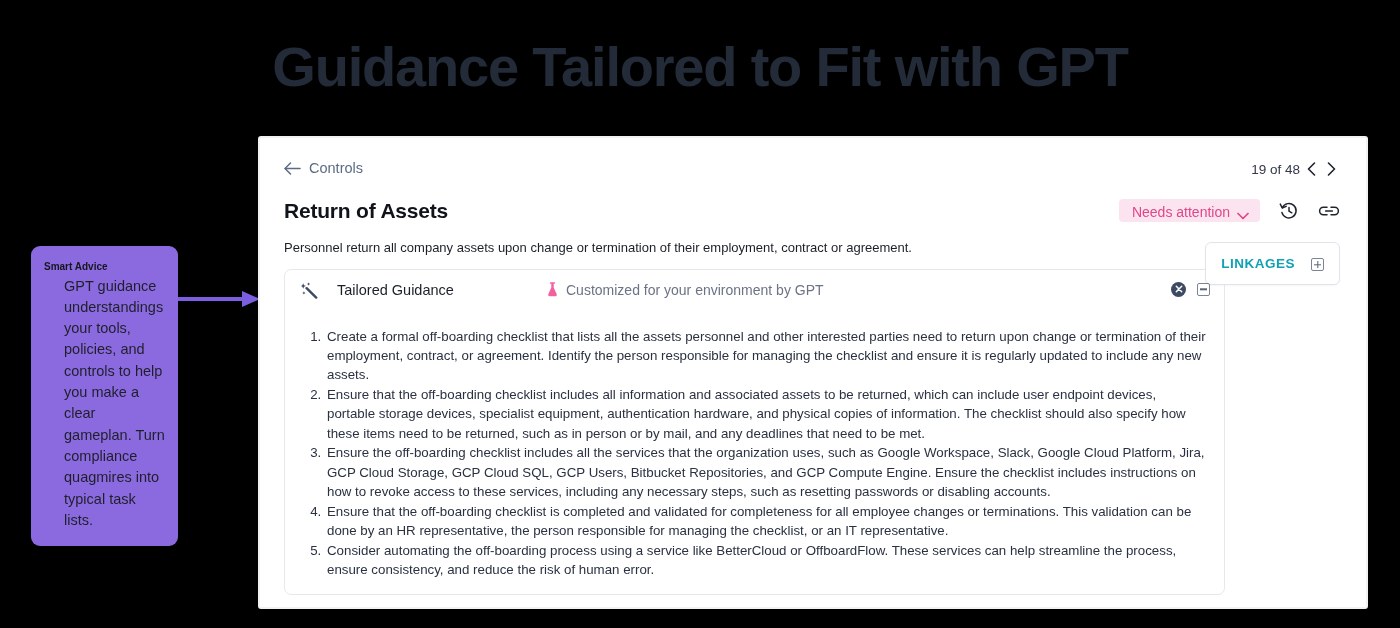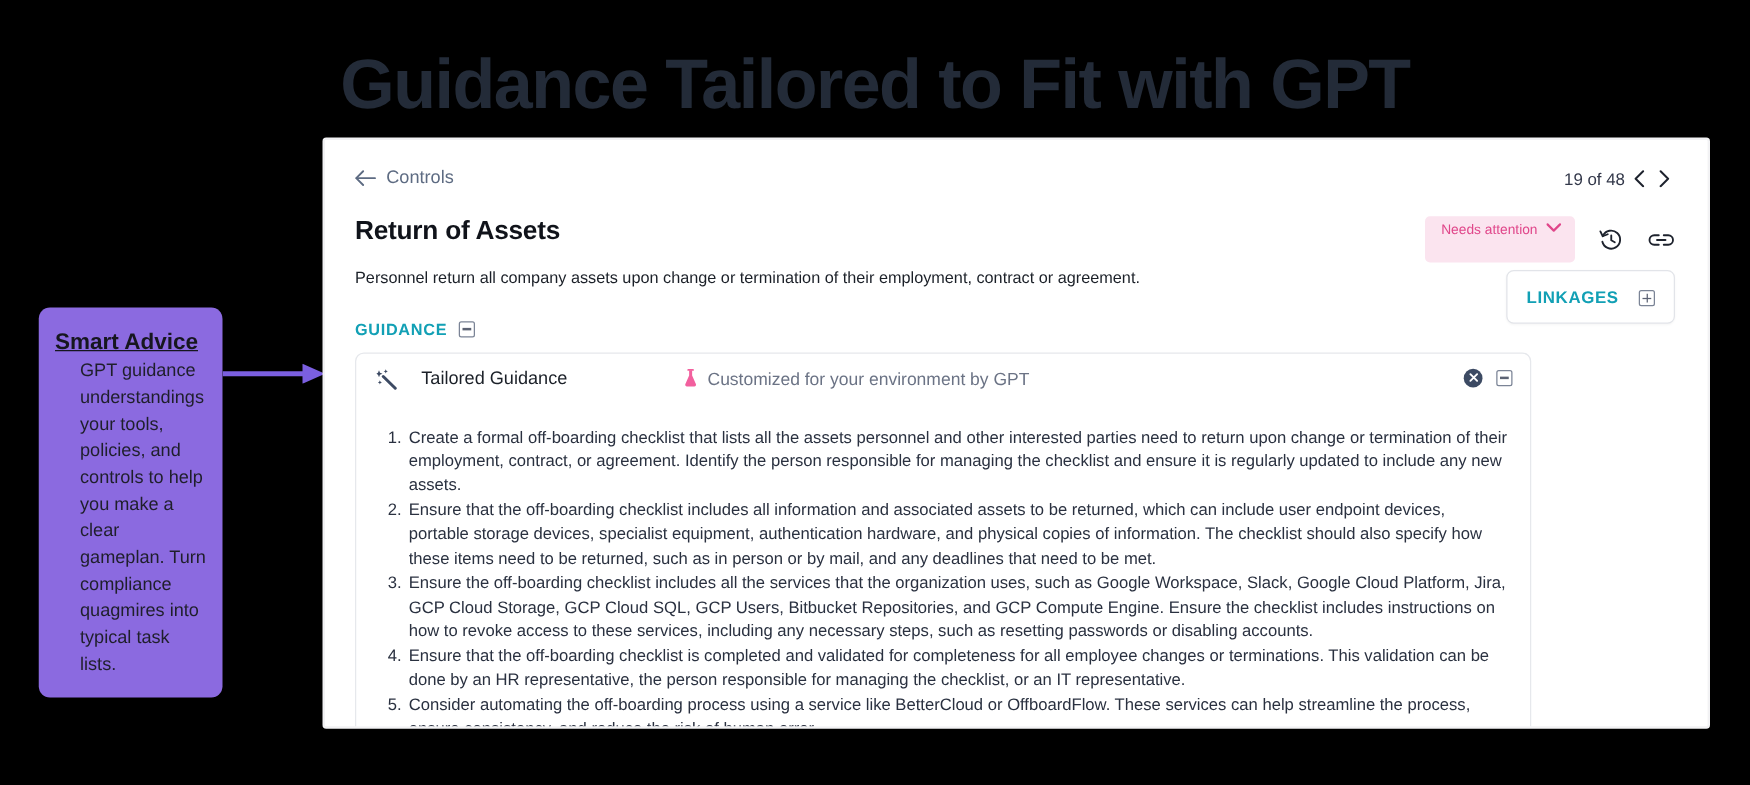--- a/index.html
+++ b/index.html
@@ -28,43 +28,42 @@
   .callout {
     position: absolute;
     left: 31px; top: 246px;
     width: 147px;
     background: #8b6ae0;
     border-radius: 9px;
     padding: 14px 13px 15px 13px;
     color: #1c1c26;
   }
   .callout-title {
-    font-size: 18px;
+    font-size: 10px;
     font-weight: 700;
     color: #16161f;
     line-height: 1.45;
     margin-bottom: 1px;
-    text-decoration: underline;
   }
   .callout-body {
     font-size: 14.5px;
     line-height: 1.47;
     color: #1f1f2b;
     margin-left: 20px;
   }
   .callout-arrow {
     position: absolute;
     left: 178px; top: 291px;
     width: 82px; height: 16px;
   }
 
   
   .panel-frame {
     position: absolute;
-    left: 258px; top: 110px;
+    left: 258px; top: 136px;
     width: 1110px; height: 473px;
     background: #ffffff;
     border: 2px solid #f2f2f4;
     border-radius: 3px;
     overflow: hidden;
   }
   .panel {
     position: absolute;
     inset: 0;
     background: #ffffff;
@@ -100,26 +99,26 @@
     font-size: 21px;
     font-weight: 600;
     color: #10131a;
     letter-spacing: -0.2px;
   }
   .title-actions {
     position: absolute; right: 0; top: 0;
     display: flex; align-items: center; gap: 18px;
   }
   .status-badge {
-    display: inline-flex; align-items: flex-start; gap: 7px;
+    display: inline-flex; align-items: flex-end; gap: 7px;
     background: #fbe4ef;
     color: #e0468a;
-    font-size: 11px;
+    font-size: 14px;
     border-radius: 4px;
-    padding: 5px 11px 20px 13px;
+    padding: 5px 11px 2px 13px;
     cursor: pointer;
   }
   .icon-btn {
     width: 22px; height: 22px;
     display: flex; align-items: center; justify-content: center;
     cursor: pointer;
   }
 
   
   .description {
@@ -293,24 +292,20 @@
               <path d="M9 3.2 H5.4 A3.8 3.8 0 0 0 5.4 10.8 H9" fill="none" stroke="#1e232e" stroke-width="1.5" stroke-linecap="round"></path>
               <path d="M13 3.2 H16.6 A3.8 3.8 0 0 1 16.6 10.8 H13" fill="none" stroke="#1e232e" stroke-width="1.5" stroke-linecap="round"></path>
               <line x1="7.6" y1="7" x2="14.4" y2="7" stroke="#1e232e" stroke-width="1.5" stroke-linecap="round"></line>
             </svg>
           </span>
         </div>
       </div>
 
       <div class="description">Personnel return all company assets upon change or termination of their employment, contract or agreement.</div>
 
-      <div class="guidance-row">
-        <span class="guidance-label">GUIDANCE</span>
-        <span class="toggle-box"></span>
-      </div>
 
       <div class="linkages-btn">
         <span class="linkages-label">LINKAGES</span>
         <span class="toggle-box plus"></span>
       </div>
 
       <div class="guidance-card">
         <div class="card-head">
           <span class="card-head-title">
             <svg width="17" height="17" viewBox="0 0 17 17">

